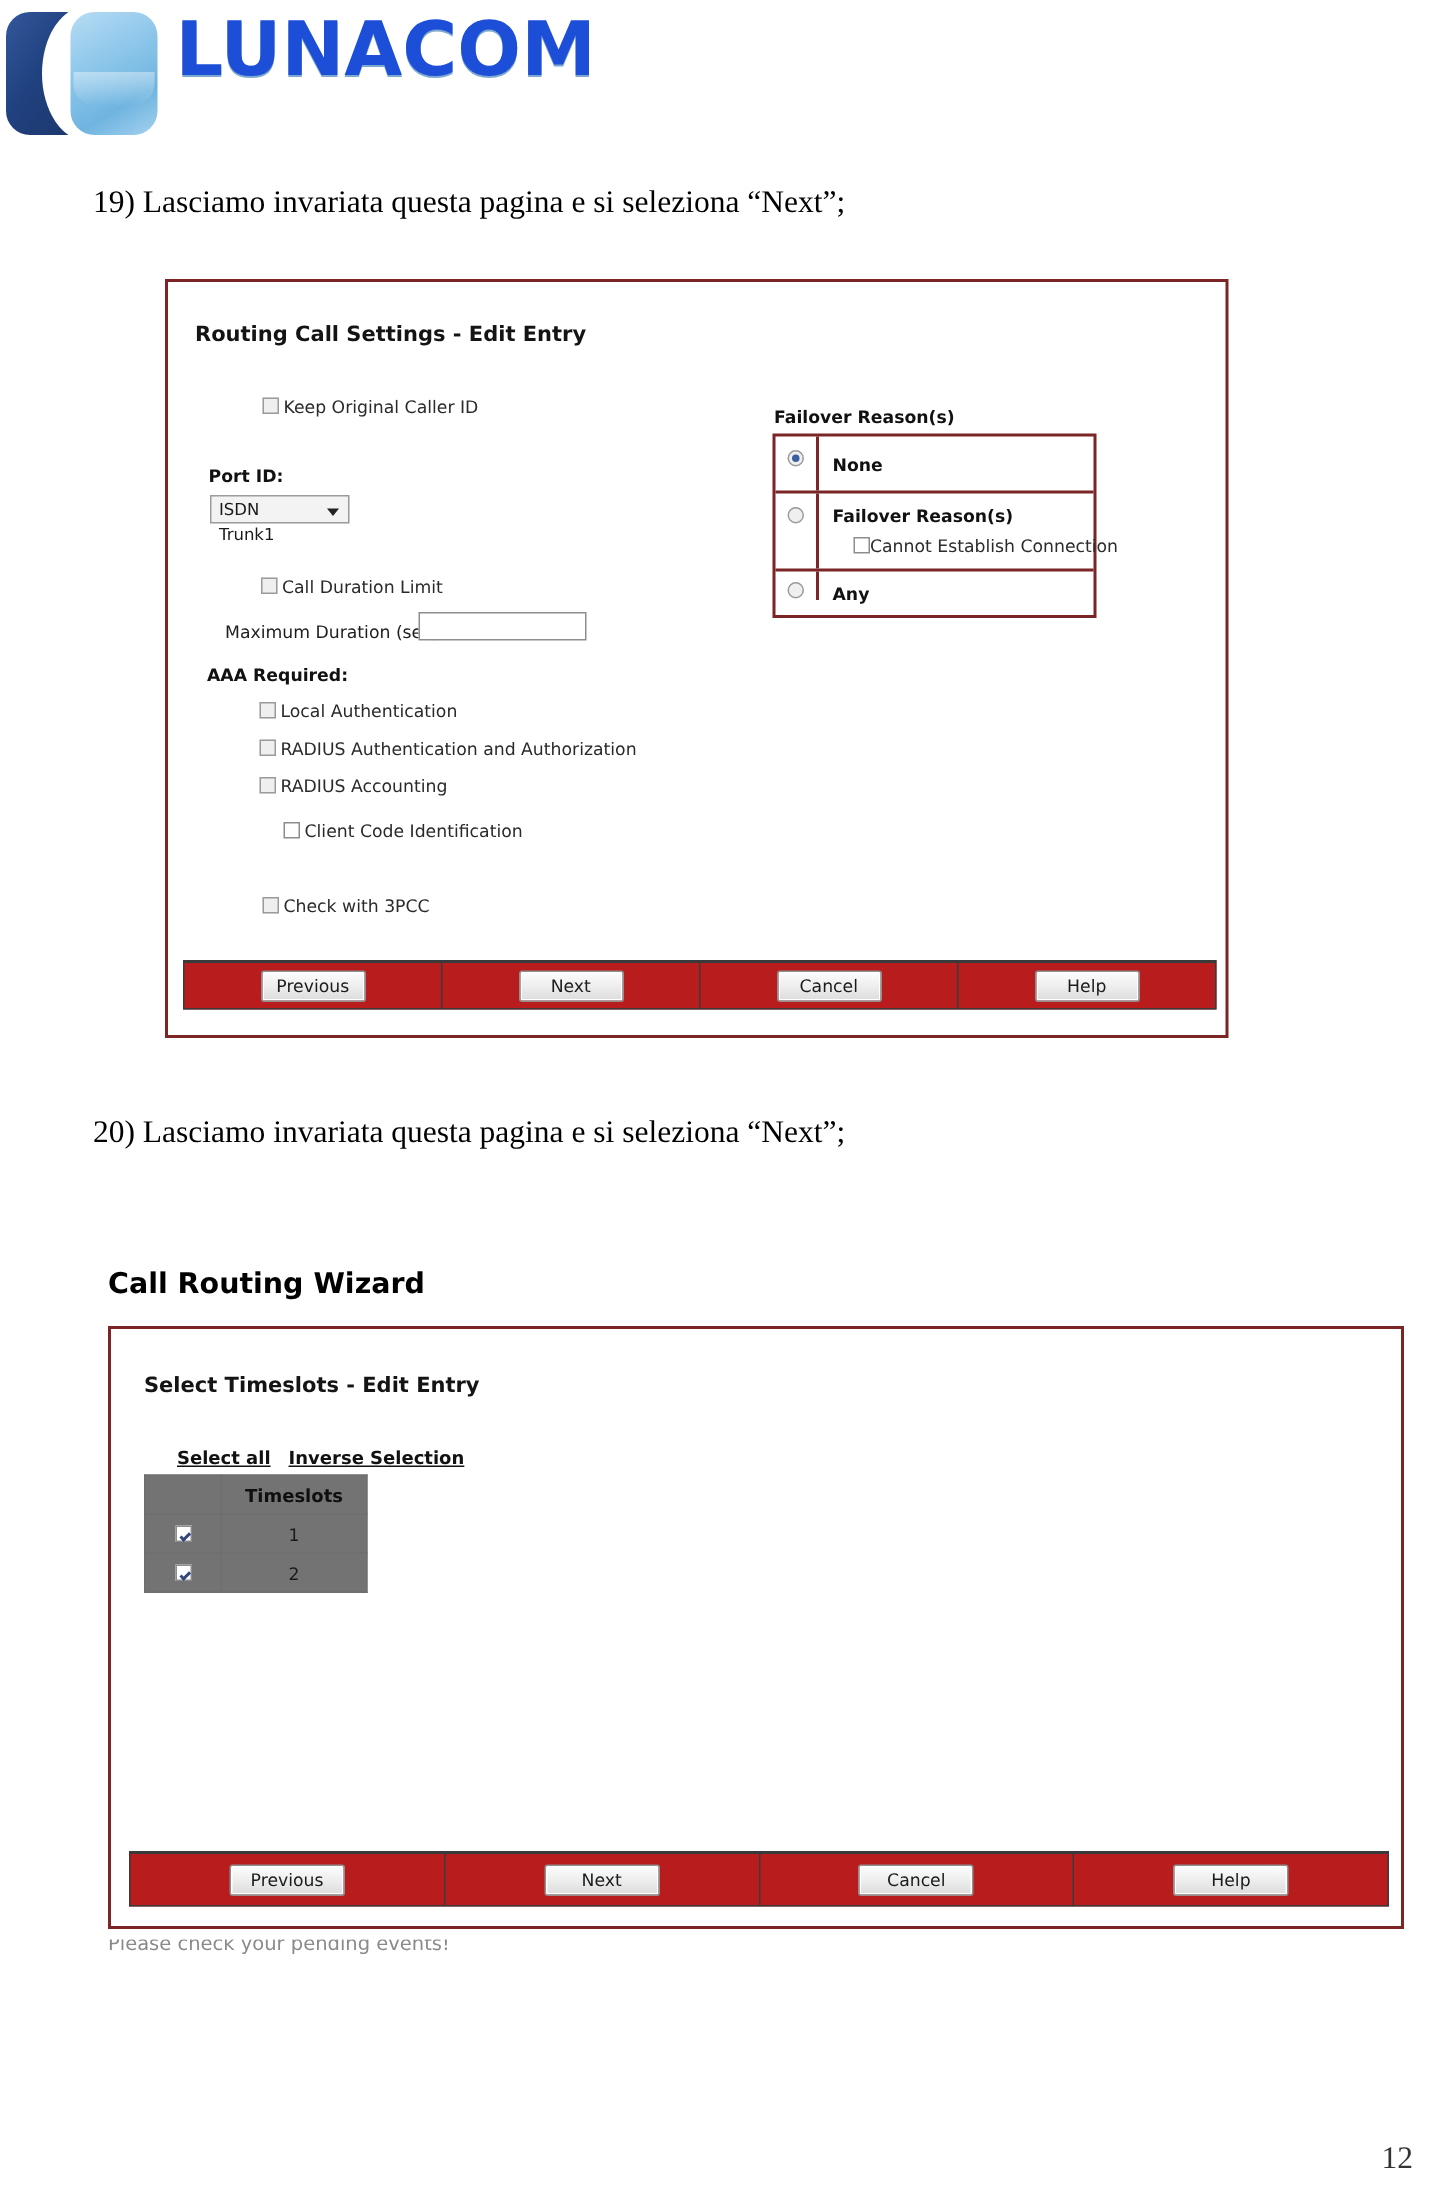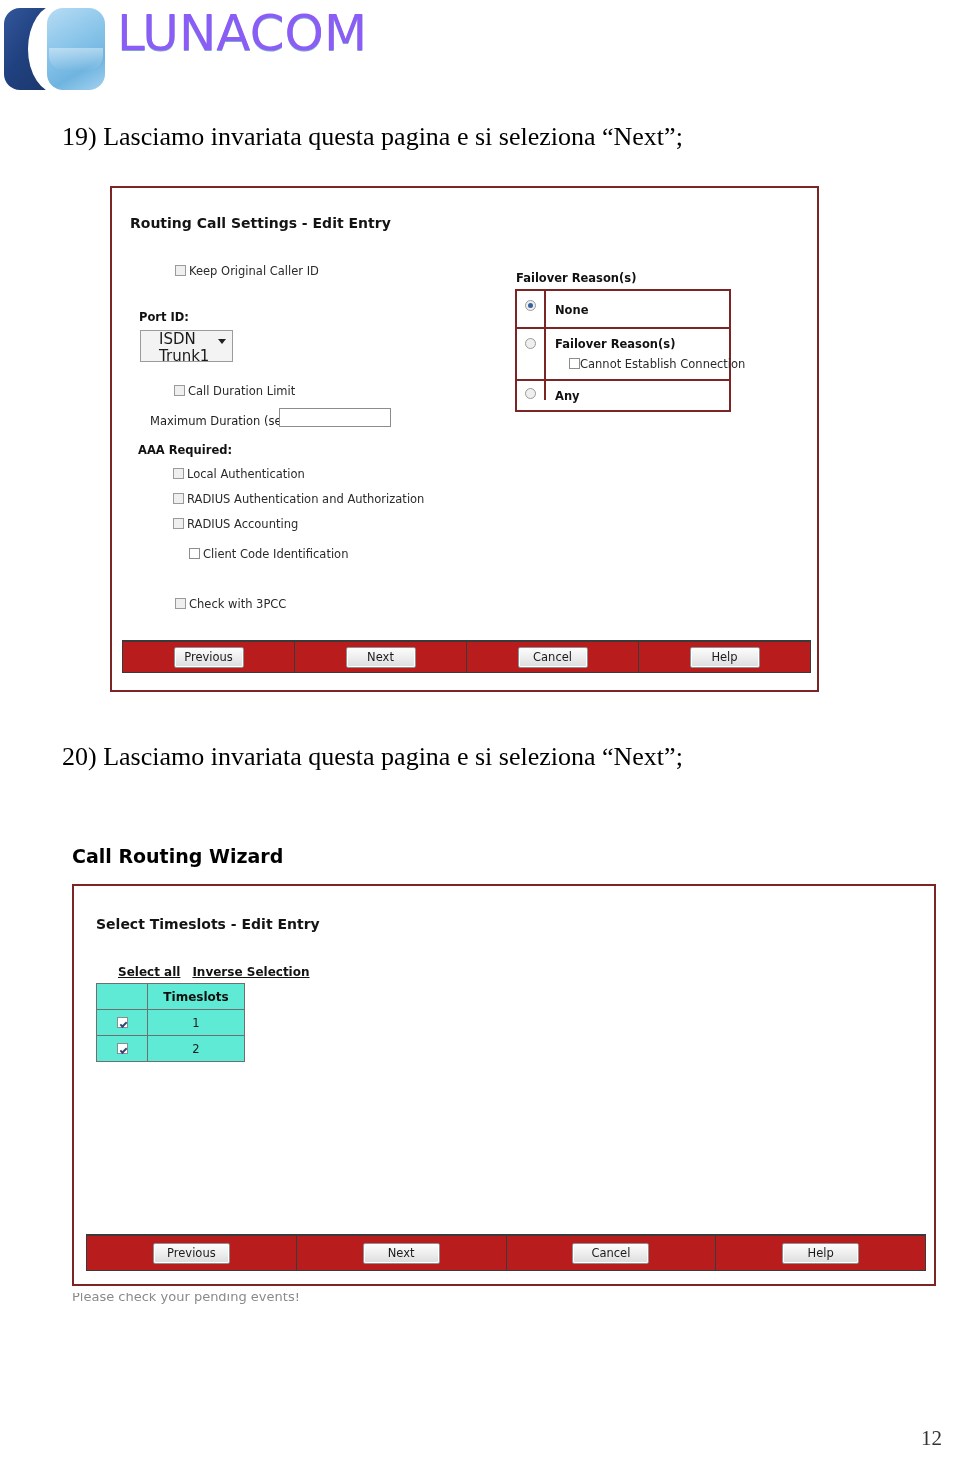--- a/index.html
+++ b/index.html
@@ -52,41 +52,41 @@
     position: absolute;
     left: 2px; top: 40px;
     width: 54px; height: 22px;
     border-radius: 0 0 14px 14px;
     background: linear-gradient(180deg, rgba(255,255,255,0.40), rgba(255,255,255,0.02));
   }
   .logo-word {
     position: absolute;
     left: 117px; top: 6px;
     font-family: "DejaVu Sans", sans-serif;
-    font-weight: 400;
+    font-weight: 700;
     font-size: 50px;
     letter-spacing: 0px;
-    color: #8b5cf6;
+    color: #1d4ed8;
     line-height: 54px;
     text-shadow: 0 1px 0 #7ea9cf;
   }
   .logo-tag {
     position: absolute;
     left: 119px; top: 58px;
     font-family: "DejaVu Sans", sans-serif;
     font-size: 19px;
     color: #2a6bad;
     letter-spacing: 0.3px;
   }
 
   
   .step-text {
     position: absolute;
     font-family: "Liberation Serif", serif;
-    font-size: 26px;
+    font-size: 21px;
     color: #000000;
     white-space: nowrap;
   }
   #step19 { left: 62px; top: 122px; }
   #step20 { left: 62px; top: 742px; }
 
   
   .panel {
     position: absolute;
     background: #ffffff;
@@ -157,29 +157,29 @@
     position: absolute;
     font-family: "DejaVu Sans", sans-serif;
     font-size: 11.5px;
     color: #1d1d1d;
     white-space: nowrap;
   }
   .field-label.bold { font-weight: 700; color: #111111; }
 
   .select-box {
     position: absolute;
-    height: 32px;
+    height: 19px;
     border: 1px solid #9c9c9c;
     background: #f3f3f3;
     box-sizing: border-box;
     font-family: "DejaVu Sans", sans-serif;
-    font-size: 15px;
+    font-size: 11px;
     color: #1a1a1a;
     line-height: 17px;
-    padding-left: 18px;
+    padding-left: 5px;
     padding-right: 20px;
   }
   .select-box .arrow {
     position: absolute;
     right: 6px; top: 8px;
     width: 0; height: 0;
     border-left: 4px solid transparent;
     border-right: 4px solid transparent;
     border-top: 5px solid #222222;
   }
@@ -259,21 +259,21 @@
     color: #121212;
     text-decoration: underline;
     margin-right: 12px;
   }
   .ts-table {
     position: absolute;
     border-collapse: collapse;
     font-family: "DejaVu Sans", sans-serif;
     font-size: 11.5px;
     color: #1b1b1b;
-    background: #5eead4;
+    background: #737373;
   }
   .ts-table td, .ts-table th {
     border: 1px solid #6f6f6f;
     padding: 0;
     height: 25px;
     text-align: center;
     vertical-align: middle;
   }
   .ts-table th {
     font-weight: 700;

